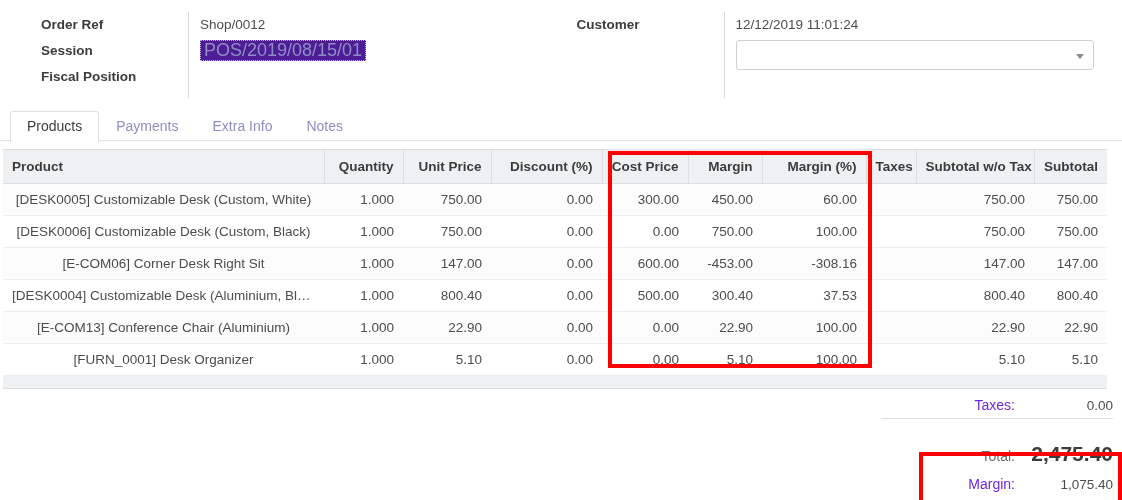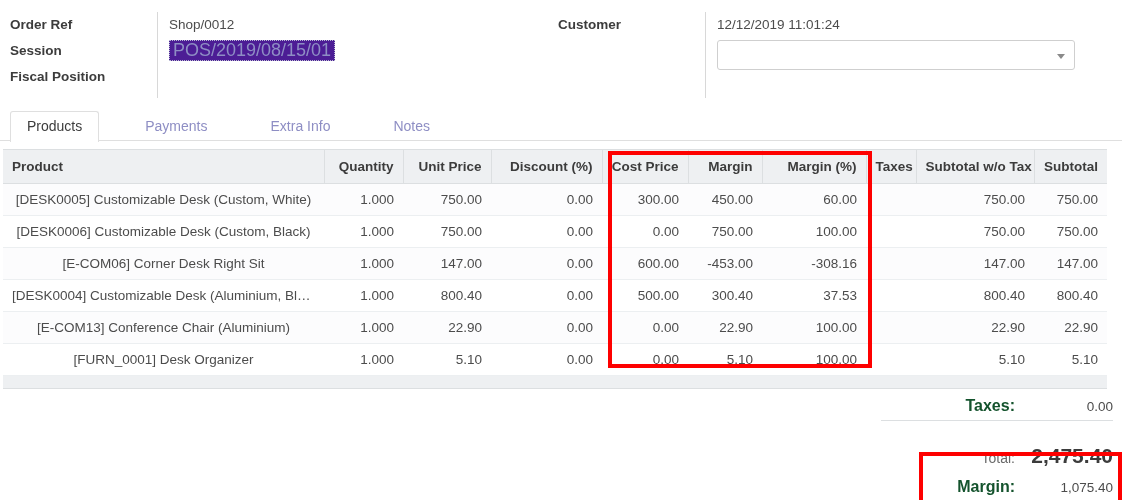--- a/index.html
+++ b/index.html
@@ -16,20 +16,21 @@
     overflow: hidden;
     position: relative;
   }
 
   
   .form-sheet {
     position: relative;
     padding: 12px 10px 0 10px;
     height: 98px;
     box-sizing: border-box;
+    margin-left: 31px;
   }
   .form-cols {
     display: flex;
     align-items: flex-start;
   }
   .form-group {
     display: flex;
     position: relative;
   }
   .form-group.left { width: 548px; }
@@ -104,21 +105,20 @@
     margin-top: 12px;
     padding-left: 10px;
     height: 31px;
     border-bottom: 1px solid #dfdfdf;
     box-sizing: border-box;
   }
   .tabs {
     display: flex;
     align-items: center;
     height: 31px;
-    gap: 29px;
   }
   .tab {
     padding: 6px 16px 7px 16px;
     font-size: 14px;
     color: #8e8ec4;
     cursor: pointer;
     line-height: 17px;
     border: 1px solid transparent;
     border-bottom: none;
     border-radius: 3px 3px 0 0;
@@ -194,23 +194,23 @@
     top: 392px;
     width: 232px;
   }
   .total-row {
     display: flex;
     justify-content: flex-end;
     align-items: baseline;
     padding: 5px 0 5px 0;
   }
   .total-row .tl {
-    font-weight: bold;
-    color: #14532d;
-    font-size: 16px;
+    font-weight: normal;
+    color: #6d28d9;
+    font-size: 14px;
     text-align: right;
     padding-right: 12px;
   }
   .total-row .tv {
     width: 86px;
     text-align: right;
     color: #4c4c4c;
     font-size: 13.5px;
   }
   .total-row.grand {

